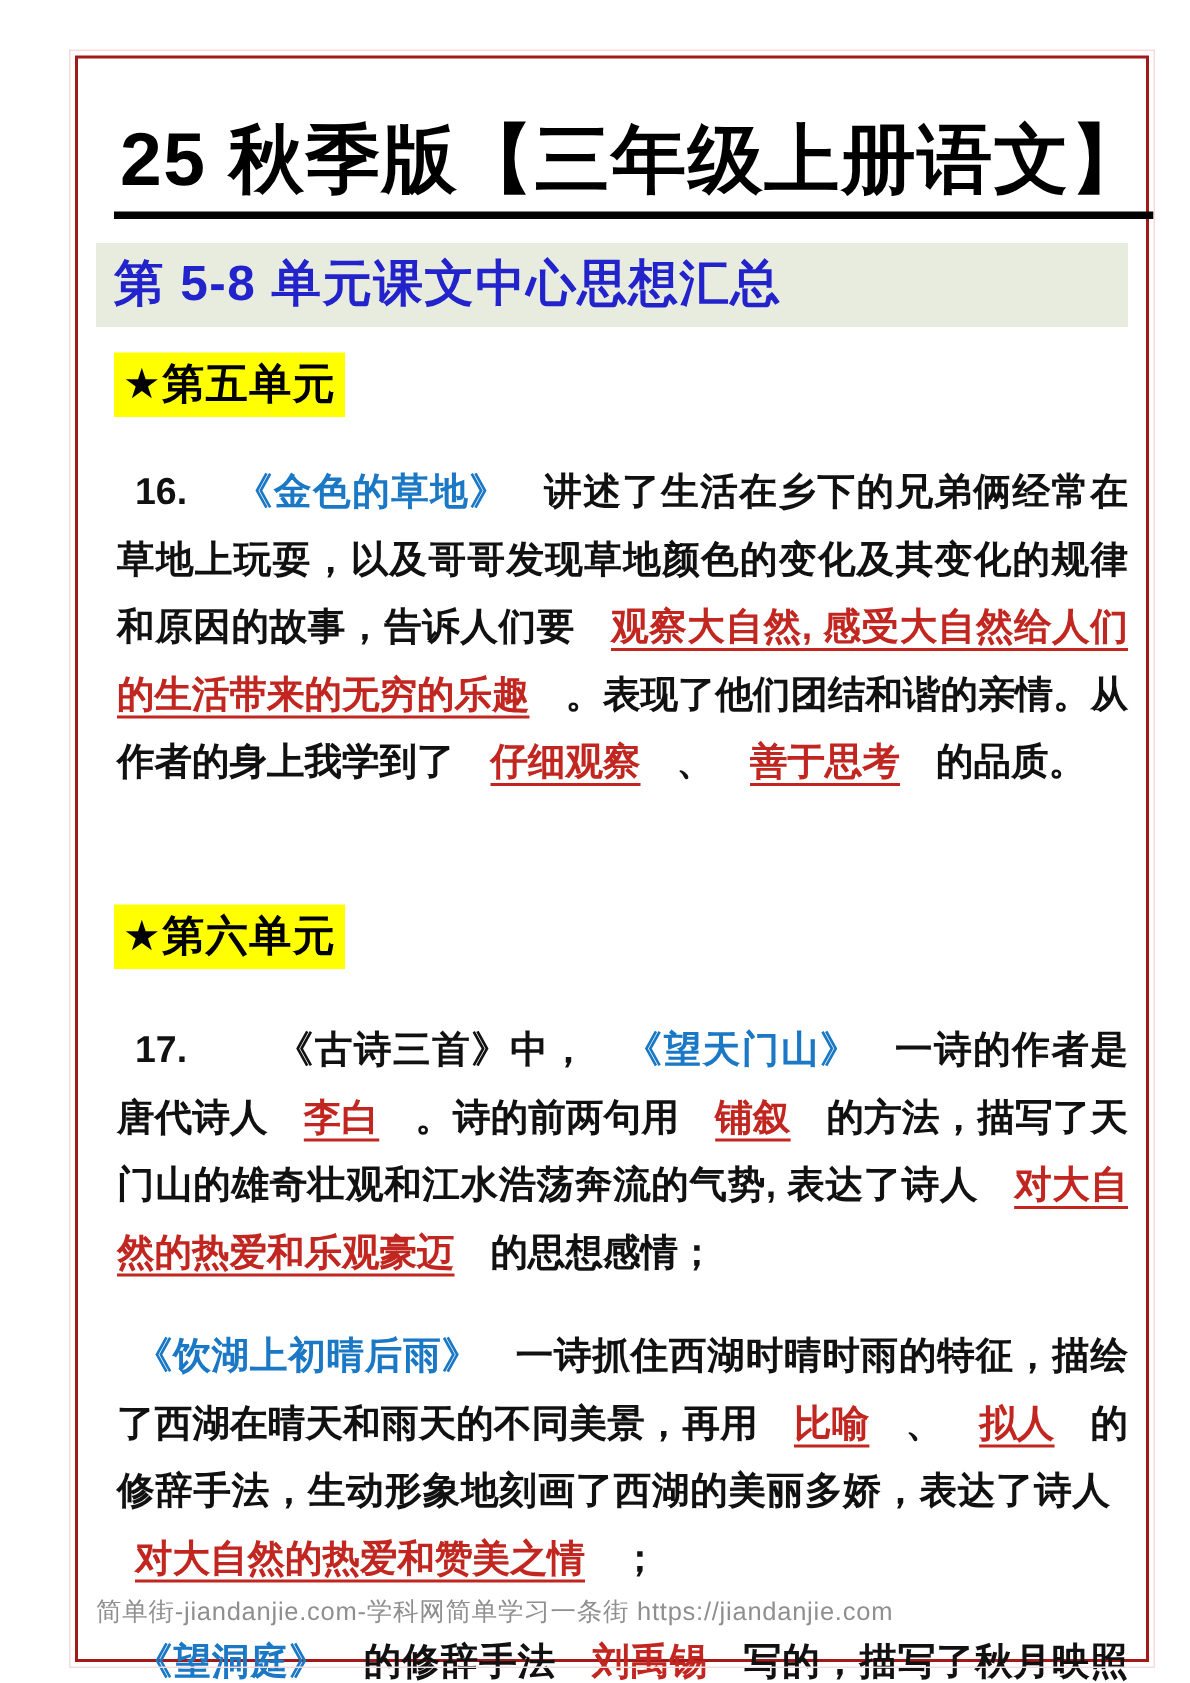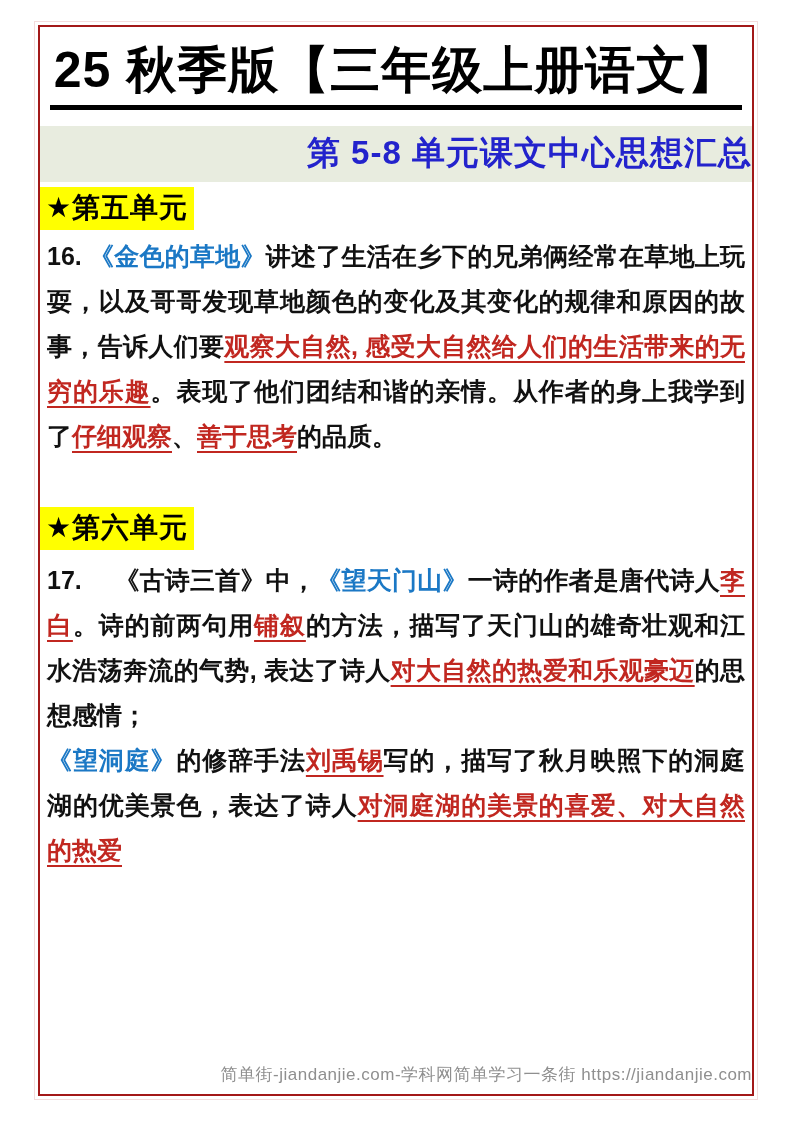--- a/index.html
+++ b/index.html
@@ -4,21 +4,21 @@
 <style>
   :root{
     --frame-red:#a31818;
     --band-bg:#e8ecdf;
     --subtitle-blue:#2323cc;
     --red-text:#c12720;
     --blue-title:#1b78c5;
     --hl-yellow:#ffff00;
     --footer-gray:#8f8f8f;
   }
-  *{margin:0;padding:0;box-sizing:border-box;}
+  *{margin:0;padding:12px;box-sizing:border-box;}
   html,body{background:#ffffff;}
   body{
     width:793px;height:1122px;
     position:relative;
     font-family:"Liberation Sans","DejaVu Sans",sans-serif;
     overflow:hidden;
   }
   .frame{
     position:absolute;
     left:38px;top:25px;
@@ -37,23 +37,23 @@
     font-size:50px;
     font-weight:bold;
     color:#000;
     letter-spacing:1px;
     border-bottom:5px solid #000;
     padding:0 4px 3px 4px;
     line-height:1.25;
     white-space:nowrap;
   }
   .subtitle-band{
-    margin-top:16px;
+    margin-top:4px;
     background:var(--band-bg);
-    text-align:right;
+    text-align:left;
     padding:5px 0 6px 0;
   }
   .subtitle-text{
     font-size:33px;
     font-weight:bold;
     color:var(--subtitle-blue);
     letter-spacing:1px;
     white-space:nowrap;
   }
   .badge-row{
@@ -94,21 +94,21 @@
     text-underline-offset:6px;
   }
   .seg-blue{
     color:var(--blue-title);
   }
   .seg-plain{color:#111;}
   .doc-footer{
     position:absolute;
     left:0;right:0;
     bottom:8px;
-    text-align:right;
+    text-align:left;
     font-size:17px;
     font-weight:normal;
     color:var(--footer-gray);
     letter-spacing:0.5px;
   }
 </style>
 </head>
 <body>
 
 <div class="frame">
@@ -128,18 +128,19 @@
   <div class="paras">
       <p class="body-para"><span class="seg-plain">16. </span><span class="seg-blue">《金色的草地》</span><span class="seg-plain">讲述了生活在乡下的兄弟俩经常在草地上玩耍，以及哥哥发现草地颜色的变化及其变化的规律和原因的故事，告诉人们要</span><span class="seg-red">观察大自然, 感受大自然给人们的生活带来的无穷的乐趣</span><span class="seg-plain">。表现了他们团结和谐的亲情。从作者的身上我学到了</span><span class="seg-red">仔细观察</span><span class="seg-plain">、</span><span class="seg-red">善于思考</span><span class="seg-plain">的品质。</span></p>
     </div>
 
   <div class="badge-row unit6">
     <span class="badge">★第六单元</span>
   </div>
 
   <div class="paras">
       <p class="body-para"><span class="seg-plain">17.　 </span><span class="seg-plain">《古诗三首》中，</span><span class="seg-blue">《望天门山》</span><span class="seg-plain">一诗的作者是唐代诗人</span><span class="seg-red">李白</span><span class="seg-plain">。诗的前两句用</span><span class="seg-red">铺叙</span><span class="seg-plain">的方法，描写了天门山的雄奇壮观和江水浩荡奔流的气势, 表达了诗人</span><span class="seg-red">对大自然的热爱和乐观豪迈</span><span class="seg-plain">的思想感情；</span></p>
+      <p class="body-para"><span class="seg-blue">《饮湖上初晴后雨》</span><span class="seg-plain">一诗抓住西湖时晴时雨的特征，描绘了西湖在晴天和雨天的不同美景，再用</span><span class="seg-red">比喻</span><span class="seg-plain">、</span><span class="seg-red">拟人</span><span class="seg-plain">的修辞手法，生动形象地刻画了西湖的美丽多娇，表达了诗人</span><span class="seg-red">对大自然的热爱和赞美之情</span><span class="seg-plain">；</span></p>
       <p class="body-para"><span class="seg-blue">《望洞庭》</span><span class="seg-plain">的修辞手法</span><span class="seg-red">刘禹锡</span><span class="seg-plain">写的，描写了秋月映照下的洞庭湖的优美景色，表达了诗人</span><span class="seg-red">对洞庭湖的美景的喜爱、对大自然的热爱</span></p>
     </div>
 
   <div class="doc-footer">简单街-jiandanjie.com-学科网简单学习一条街 https://jiandanjie.com</div>
 
 </div>
 
 </body></html>

